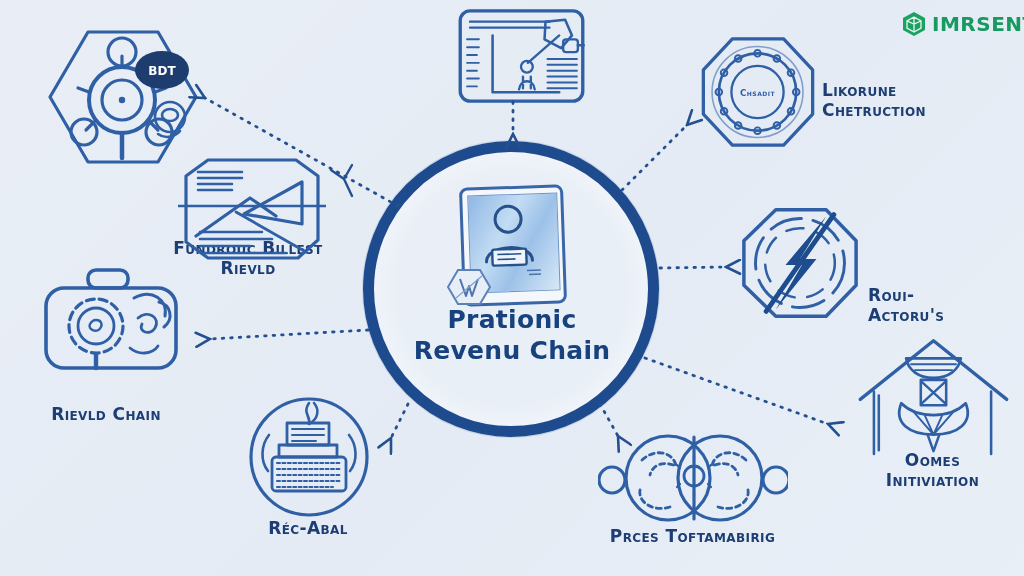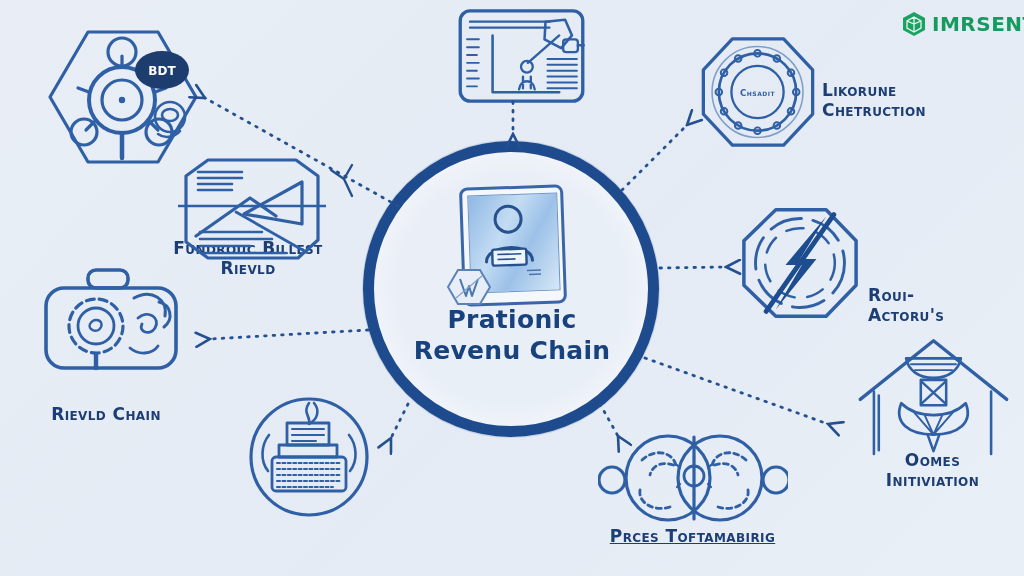--- a/index.html
+++ b/index.html
@@ -172,37 +172,40 @@
       <path d="M66,10 c-7,10 2,13 0,21 c9,-5 11,-14 5,-21" stroke-width="2.6"></path>
       <rect x="44" y="30" width="42" height="22" stroke-width="2.8"></rect>
       <path d="M49,36 h32 M49,42 h32 M49,48 h24" stroke-width="2"></path>
       <rect x="36" y="52" width="58" height="12" stroke-width="2.8"></rect>
       <rect x="29" y="64" width="74" height="34" rx="4" stroke-width="2.8"></rect>
       <path d="M34,70 h64 M34,76 h64 M34,82 h64 M34,88 h64 M34,94 h56" stroke-width="2" stroke-dasharray="3 2.4"></path>
       <path d="M26,42 c-8,10 -9,26 -1,36" stroke-width="2.6"></path>
       <path d="M106,42 c8,10 9,26 1,36" stroke-width="2.6"></path>
     </g>
   </svg>
+  <div class="label" style="left:228px;top:518px;width:160px;">
+    <span>Réc-Abal</span>
+  </div>
 
   <svg class="abs node-icon" style="left:598px;top:428px;" width="190" height="96" viewBox="0 0 190 96">
     <g class="stroke" stroke-width="3.2">
       <circle cx="70" cy="50" r="42"></circle>
       <circle cx="122" cy="50" r="42"></circle>
       <path d="M96,9 V91"></path>
       <circle cx="14" cy="52" r="13"></circle>
       <circle cx="178" cy="52" r="13"></circle>
       <circle cx="96" cy="48" r="10" stroke-width="2.8"></circle>
       <path d="M96,32 v-4 M96,64 v4 M82,40 l-3,-3 M110,40 l3,-3 M82,56 l-3,3 M110,56 l3,3" stroke-width="2.2"></path>
       <path d="M44,32 c14,-13 32,-7 34,6 c-14,-6 -24,0 -26,9" stroke-width="2.8" stroke-dasharray="5 4"></path>
       <path d="M42,62 c-2,13 14,22 30,17" stroke-width="2.8" stroke-dasharray="5 4"></path>
       <path d="M148,32 c-14,-13 -32,-7 -34,6 c14,-6 24,0 26,9" stroke-width="2.8" stroke-dasharray="5 4"></path>
       <path d="M150,62 c2,13 -14,22 -30,17" stroke-width="2.8" stroke-dasharray="5 4"></path>
     </g>
   </svg>
-  <div class="label" style="left:580px;top:526px;width:225px;text-decoration:underline;">
+  <div class="label" style="left:580px;top:526px;width:225px;">
     <span>Prces Toftamabirig</span>
   </div>
 
   <svg class="abs node-icon" style="left:852px;top:333px;" width="162" height="125" viewBox="0 0 165 128">
     <g class="stroke" stroke-width="3.4">
       <path d="M8,68 L83,8 L158,68"></path>
       <path d="M22,60 V124 M27,64 V120" stroke-width="2.6"></path>
       <path d="M142,60 V124" stroke-width="2.6"></path>
       <path d="M55,26 h56 c-2,12 -13,20 -28,20 c-15,0 -26,-8 -28,-20 z" stroke-width="2.8"></path>
       <path d="M60,32 h46 M64,38 h38" stroke-width="2"></path>

